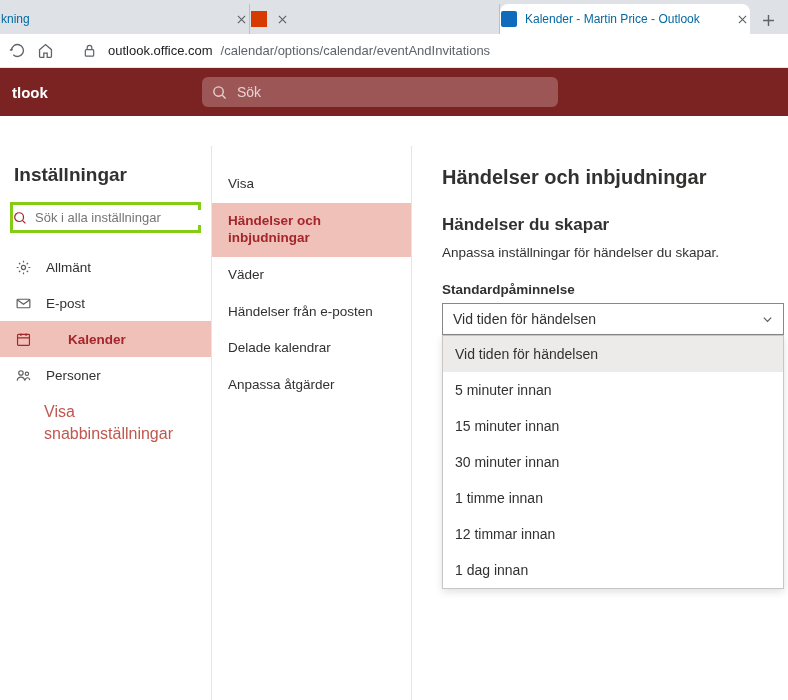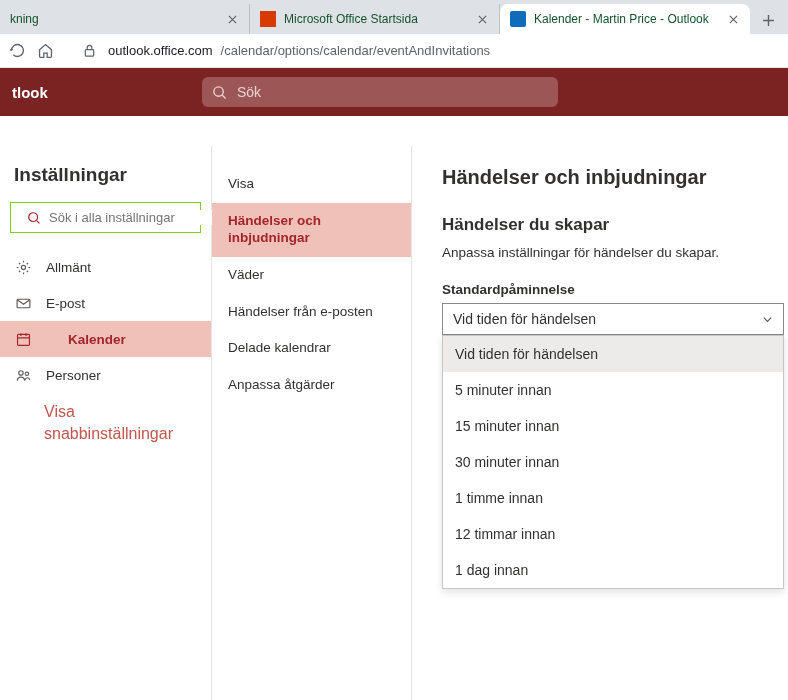--- a/index.html
+++ b/index.html
@@ -1,19 +1,19 @@
 <!DOCTYPE html>
 <html><head>
 <meta charset="utf-8">
 <style>
 * { margin:0; padding:0; box-sizing:border-box; font-family:"Segoe UI",sans-serif; }
 body { width:788px; height:700px; overflow:hidden; background:#fff; }
 
 .tabbar { height:34px; background:#dee1e6; display:flex; align-items:flex-end; position:relative; }
-.tab { height:30px; display:flex; align-items:center; padding:0 10px; font-size:12px; color:#14532d; gap:8px; max-width:250px; flex:1; border-right:1px solid #bcc0c4; position:relative; }
+.tab { height:30px; display:flex; align-items:center; padding:0 1px; font-size:12px; color:#0369a1; gap:8px; max-width:250px; flex:1; border-right:1px solid #bcc0c4; position:relative; }
 .tab.active { background:#fff; border-radius:8px 8px 0 0; border-right:none; }
 .tab .title { white-space:nowrap; overflow:hidden; text-overflow:ellipsis; flex:1; }
 .tab .favicon { width:16px; height:16px; flex-shrink:0; }
 .tab .close { width:14px; height:14px; flex-shrink:0; display:flex; align-items:center; justify-content:center; }
 .newtab { width:28px; height:28px; display:flex; align-items:center; justify-content:center; margin-left:4px; }
 .fv-office { background:#d83b01; }
 .fv-outlook { background:#0f6cbd; border-radius:2px; }
 
 .urlbar { height:34px; background:#fff; display:flex; align-items:center; padding:0 8px; gap:10px; border-bottom:1px solid #e5e5e5; }
 .urlbar .navbtn { width:18px; height:18px; display:flex; align-items:center; justify-content:center; color:#5f6368; }
@@ -24,21 +24,21 @@
 .appheader { height:48px; background:#7b2323; display:flex; align-items:center; }
 .appheader .brand { width:52px; color:#fff; font-size:15px; font-weight:600; padding-left:12px; overflow:hidden; }
 .appheader .searchwrap { margin-left:150px; }
 .appheader .search { width:356px; height:30px; background:#9c5656; border-radius:6px; display:flex; align-items:center; padding:0 10px; gap:10px; }
 .appheader .search input { background:transparent; border:none; color:#fff; font-size:14px; outline:none; flex:1; }
 .appheader .search input::placeholder { color:#e8d2d2; }
 
 .content { display:flex; height:calc(700px - 34px - 34px - 48px);margin-top:30px; }
 .leftcol { width:212px; border-right:1px solid #e5e5e5; padding:18px 0 0 0; }
 .leftcol h2 { font-size:19px; font-weight:600; color:#323130; padding:0 14px 16px 14px; }
-.searchset { margin:0 10px 16px 10px; height:31px; border:1px solid #84cc16; display:flex; align-items:center; padding:0 16px; gap:8px; }
+.searchset { margin:0 10px 16px 10px; height:31px; border:3px solid #84cc16; display:flex; align-items:center; padding:0 0; gap:8px; }
 .searchset input { border:none; outline:none; font-size:13px; flex:1; color:#323130; }
 .leftnav .item { height:36px; display:flex; align-items:center; gap:14px; padding:0 14px; font-size:13.5px; color:#323130; cursor:pointer; }
 .leftnav .item.selected { background:#f0c1b9;gap:36px; }
 .leftnav .item.selected .lbl { color:#a4262c; font-weight:600; }
 .leftnav .icon { width:18px; height:18px; display:flex; align-items:center; justify-content:center; color:#605e5c; }
 .leftnav .quick { padding:8px 14px 0 44px; font-size:16px; color:#c0574e; line-height:1.35; cursor:pointer; }
 
 .midcol { width:200px; border-right:1px solid #e5e5e5; padding-top:20px; }
 .midcol .mitem { padding:10px 16px; font-size:13.5px; color:#323130; cursor:pointer; line-height:1.25; }
 .midcol .mitem.selected { background:#f0c1b9; color:#a4262c; font-weight:600; }
@@ -62,21 +62,20 @@
   <div class="tab">
     <span class="title">kning</span>
     <span class="close">
         <svg width="9" height="9" viewBox="0 0 10 10">
           <path d="M1 1l8 8M9 1l-8 8" stroke="#5f6368" stroke-width="1.3"></path>
         </svg>
       </span>
   </div>
   <div class="tab">
     <span class="favicon fv-office"></span>
-    <span class="title">Microsoft Office Startsida</span>
     <span class="close">
         <svg width="9" height="9" viewBox="0 0 10 10">
           <path d="M1 1l8 8M9 1l-8 8" stroke="#5f6368" stroke-width="1.3"></path>
         </svg>
       </span>
   </div>
   <div class="tab active">
     <span class="favicon fv-outlook"></span>
     <span class="title">Kalender - Martin Price - Outlook</span>
     <span class="close">

